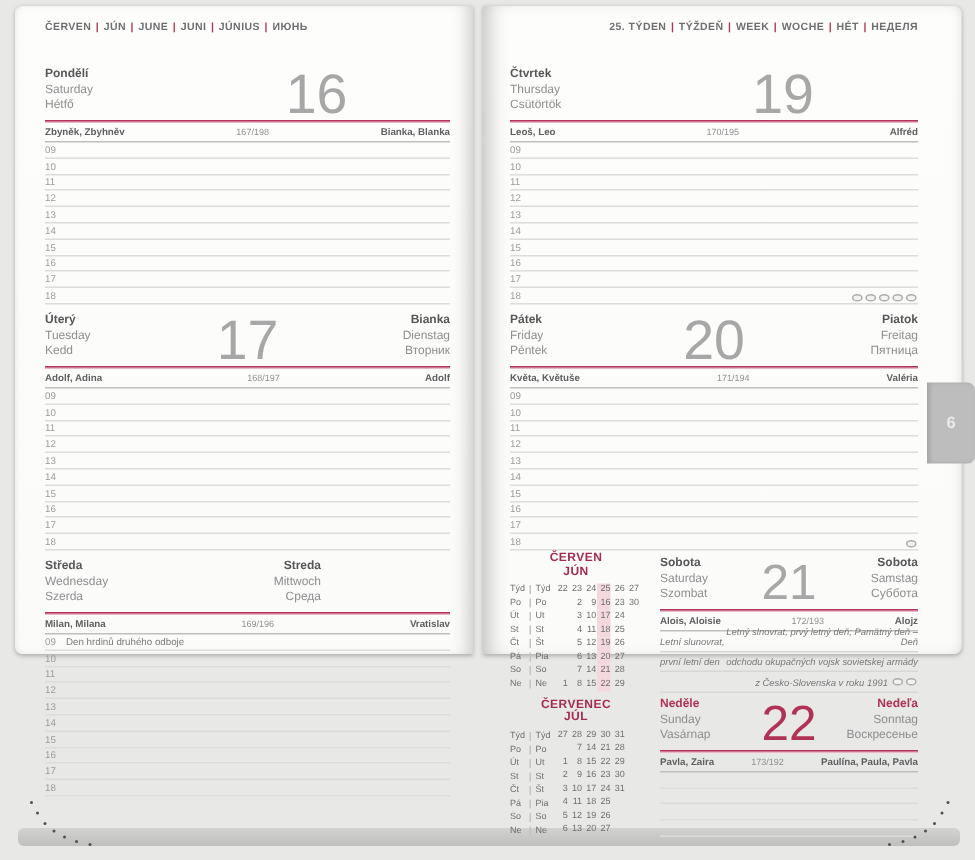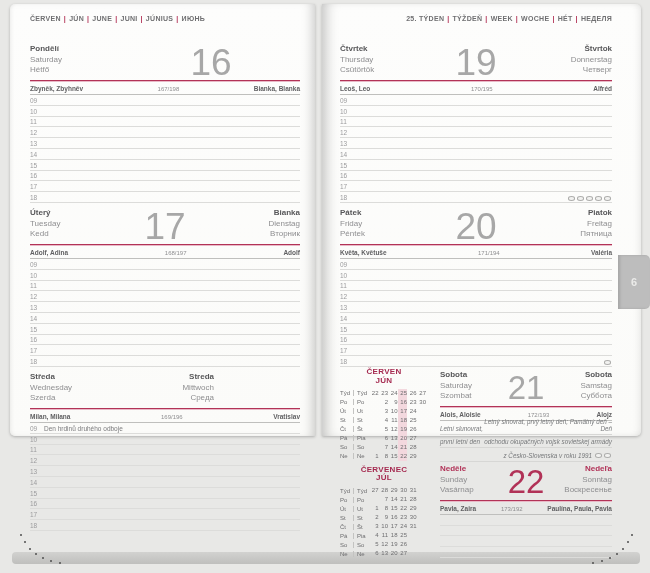--- a/index.html
+++ b/index.html
@@ -249,25 +249,20 @@
     <div class="page-top-header right-h" id="right-header"><span class="hitem">25. TÝDEN</span><span class="sep">|</span><span class="hitem">TÝŽDEŇ</span><span class="sep">|</span><span class="hitem">WEEK</span><span class="sep">|</span><span class="hitem">WOCHE</span><span class="sep">|</span><span class="hitem">HÉT</span><span class="sep">|</span><span class="hitem">НЕДЕЛЯ</span></div>
     <div class="page-inner" id="right-days">
         <div class="day-block full">
           <div class="day-head">
             <div class="day-names left">
               <span class="primary">Čtvrtek</span>
               <span class="sec">Thursday</span>
               <span class="sec">Csütörtök</span>
             </div>
             <div class="day-number"><span class="num">19</span></div>
-            <div class="day-names right">
-              <span class="primary">Štvrtok</span>
-              <span class="sec">Donnerstag</span>
-              <span class="sec">Четверг</span>
-            </div>
           </div>
           <div class="accent-rule"></div>
           <div class="nameday">
             <span class="nd-left">Leoš, Leo</span>
             <span class="nd-count">170/195</span>
             <span class="nd-right">Alfréd</span>
           </div>
           <div class="hour-row">
             <span class="hour-label">09</span>
           </div>

